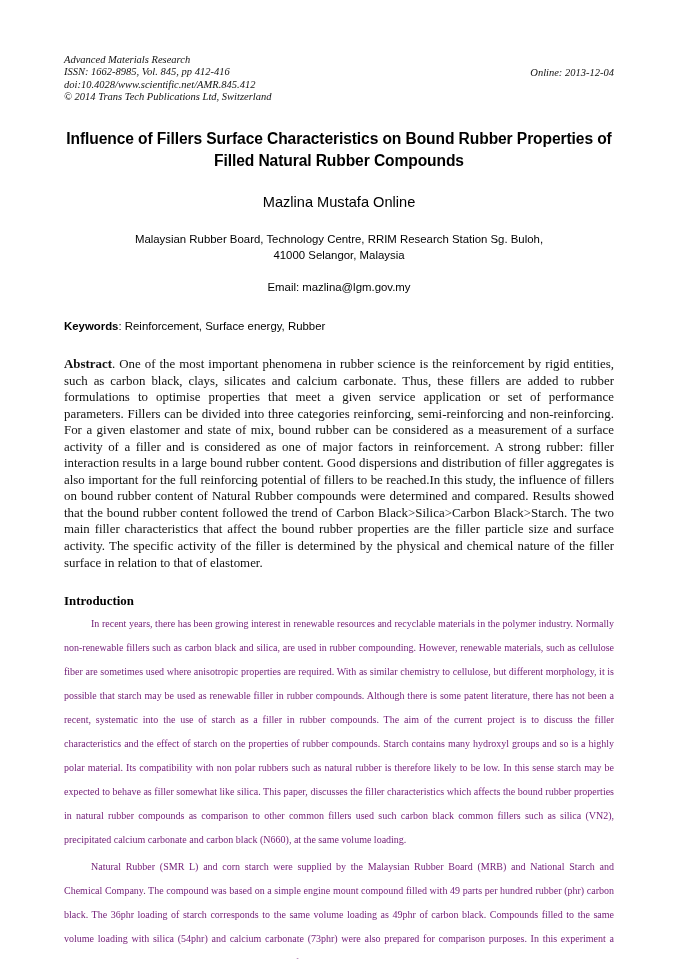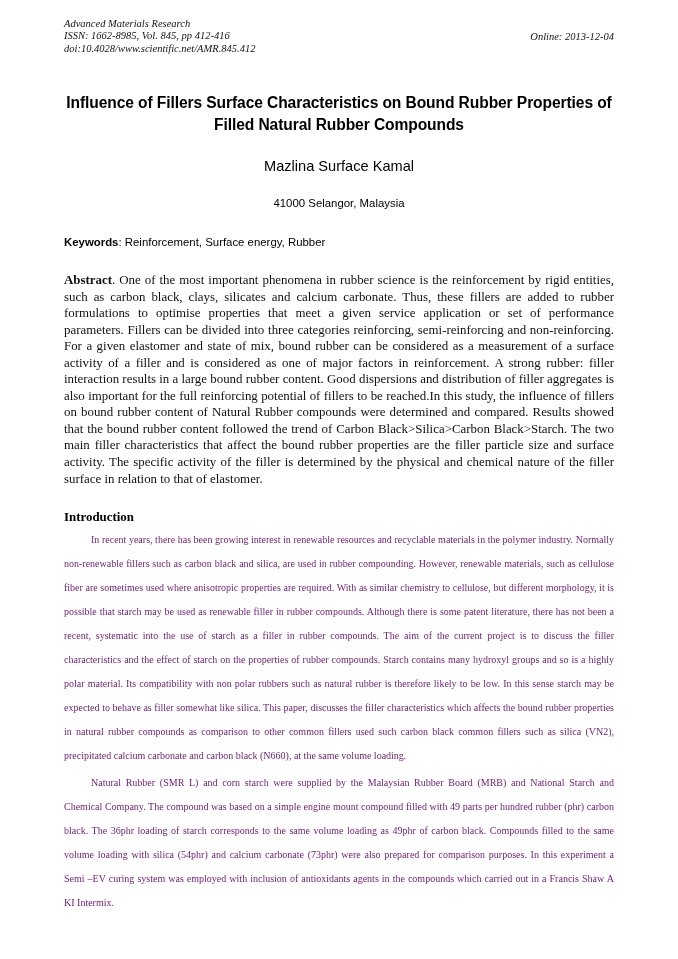--- a/index.html
+++ b/index.html
@@ -27,20 +27,21 @@
 
   
   .masthead {
     position: relative;
     font-family: "Liberation Serif", "DejaVu Serif", serif;
     font-style: italic;
     font-size: 10.5px;
     line-height: 12.4px;
     color: #111;
     min-height: 52px;
+    margin-top: 36px;
   }
   .masthead .journal-lines {
     width: 70%;
   }
   .masthead .journal-lines div {
     white-space: nowrap;
   }
   .masthead .online-date {
     position: absolute;
     top: 13px;
@@ -135,32 +136,35 @@
 </head>
 <body>
 
 <div class="page">
 
   <div class="masthead">
     <div class="journal-lines">
       <div>Advanced Materials Research</div>
       <div>ISSN: 1662-8985, Vol. 845, pp 412-416</div>
       <div>doi:10.4028/www.scientific.net/AMR.845.412</div>
+      <div>© 2014 Trans Tech Publications Ltd, Switzerland</div>
     </div>
     <div class="online-date">Online: 2013-12-04</div>
   </div>
 
   <h1 class="title">Influence of Fillers Surface Characteristics on Bound Rubber Properties of Filled Natural Rubber Compounds</h1>
 
-  <div class="author">Mazlina Surface Kamal</div>
+  <div class="author">Mazlina Mustafa Online</div>
 
   <div class="affiliation">
+    <div>Malaysian Rubber Board, Technology Centre, RRIM Research Station Sg. Buloh,</div>
     <div>41000 Selangor, Malaysia</div>
   </div>
 
+  <div class="email">Email: mazlina@lgm.gov.my</div>
 
   <div class="keywords">
     <span class="kw-label">Keywords</span><span>: </span><span>Reinforcement, Surface energy, Rubber</span>
   </div>
 
   <div class="abstract">
     <span class="ab-label">Abstract</span><span>. </span><span>One of the most important phenomena in rubber science is the reinforcement by rigid entities, such as carbon black, clays, silicates and calcium carbonate. Thus, these fillers are added to rubber formulations to optimise properties that meet a given service application or set of performance parameters. Fillers can be divided into three categories reinforcing, semi-reinforcing and non-reinforcing. For a given elastomer and state of mix, bound rubber can be considered as a measurement of a surface activity of a filler and is considered as one of major factors in reinforcement. A strong rubber: filler interaction results in a large bound rubber content. Good dispersions and distribution of filler aggregates is also important for the full reinforcing potential of fillers to be reached.In this study, the influence of fillers on bound rubber content of Natural Rubber compounds were determined and compared. Results showed that the bound rubber content followed the trend of Carbon Black&gt;Silica&gt;Carbon Black&gt;Starch. The two main filler characteristics that affect the bound rubber properties are the filler particle size and surface activity. The specific activity of the filler is determined by the physical and chemical nature of the filler surface in relation to that of elastomer.</span>
   </div>
 
   <div class="section-head">Introduction</div>

